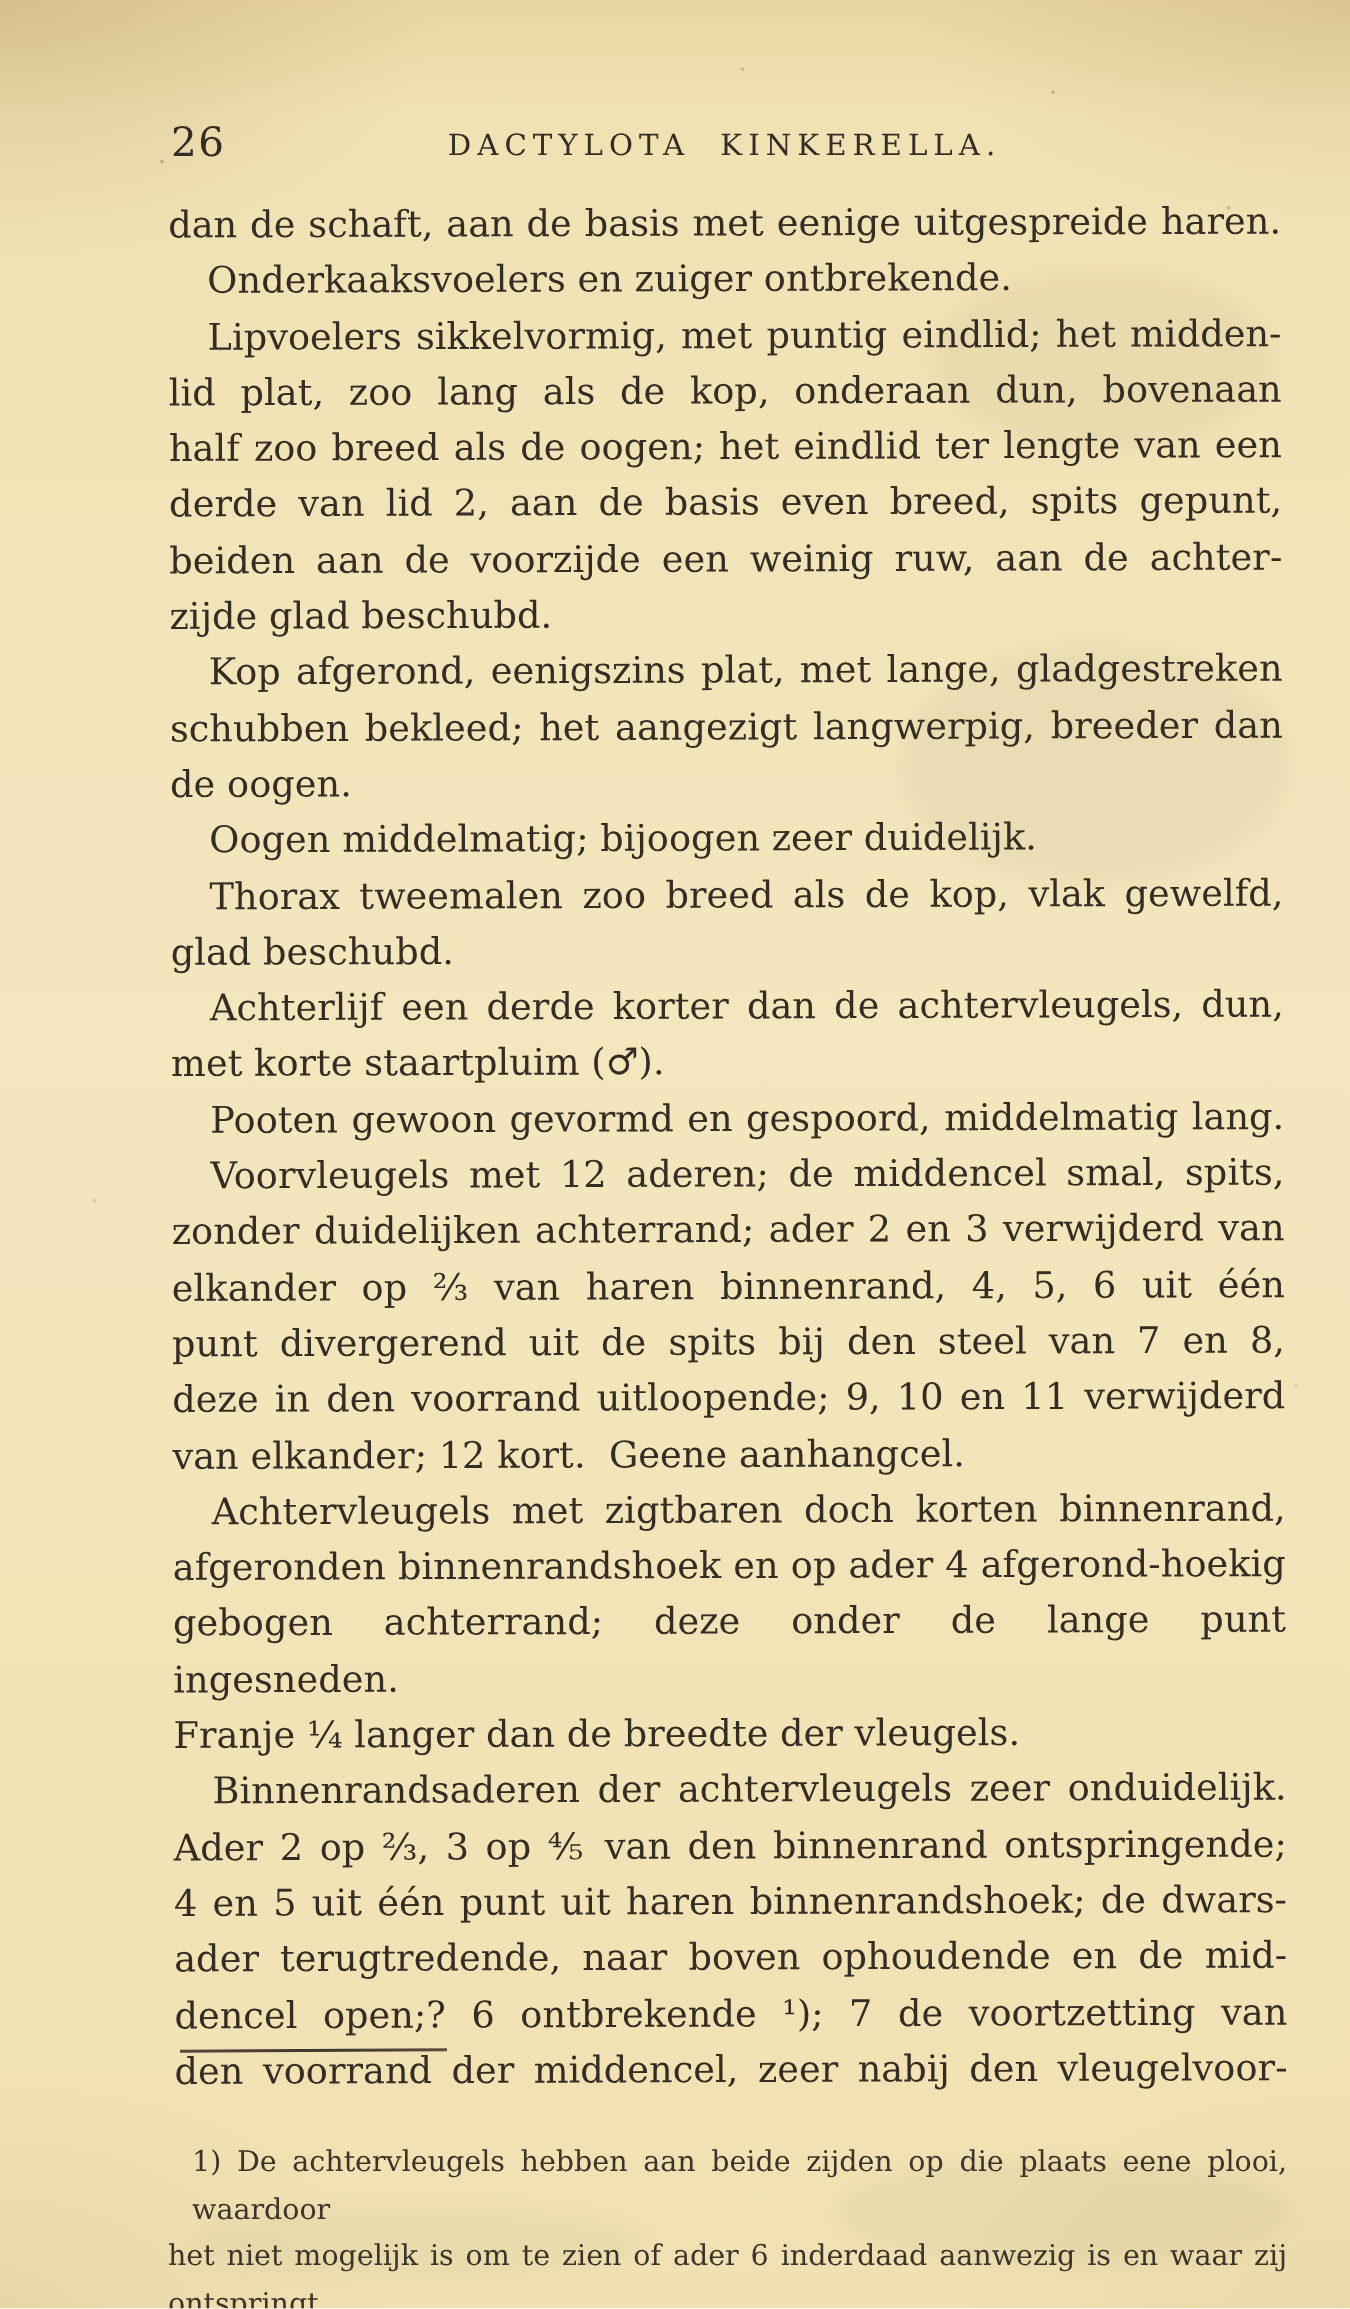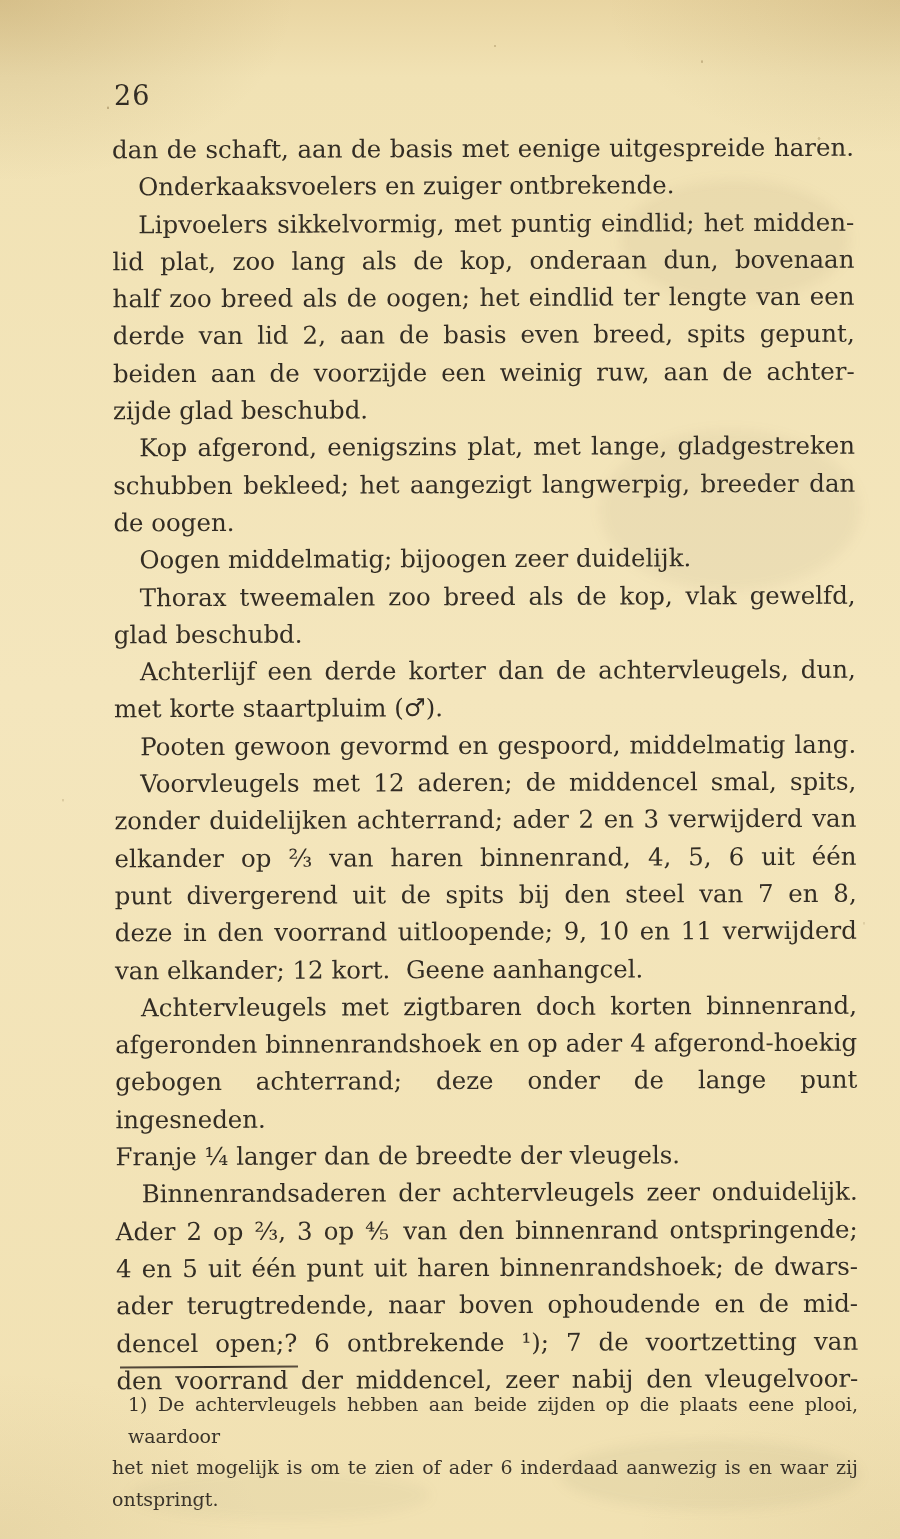--- a/index.html
+++ b/index.html
@@ -51,34 +51,35 @@
 
   .footnote-sep{
     position:absolute;left:120px;top:1366px;width:178px;height:2px;
     background:linear-gradient(90deg,#55493a,#3e362a 55%,#5a4e3e);
     transform:rotate(-0.3deg);
   }
   .footnote-block{
     position:absolute;left:112px;top:1389px;width:746px;
     font-size:19px;line-height:31.5px;color:#3a342a;
   }
-  .footnote-block .tline.indent{padding-left:16px;}
+  .footnote-block .tline.indent{padding-left:16px;margin-top:37px;}
 </style>
 </head>
 <body>
 
 <div id="page" style="--ink: #332d24;">
   <div class="speckle"></div>
   <div class="stain a"></div>
   <div class="stain b"></div>
   <div class="stain c"></div>
   <div class="stain d"></div>
 
   <div class="header-row">
     <span class="page-num">26</span>
+    <span class="running-title">DACTYLOTA KINKERELLA.</span>
   </div>
 
   <div class="text-block" id="body-text">
       <div class="tline just">dan de schaft, aan de basis met eenige uitgespreide haren.</div>
       <div class="tline indent">Onderkaaksvoelers en zuiger ontbrekende.</div>
       <div class="tline indent just">Lipvoelers sikkelvormig, met puntig eindlid; het midden-</div>
       <div class="tline just">lid plat, zoo lang als de kop, onderaan dun, bovenaan</div>
       <div class="tline just">half zoo breed als de oogen; het eindlid ter lengte van een</div>
       <div class="tline just">derde van lid 2, aan de basis even breed, spits gepunt,</div>
       <div class="tline just">beiden aan de voorzijde een weinig ruw, aan de achter-</div>

